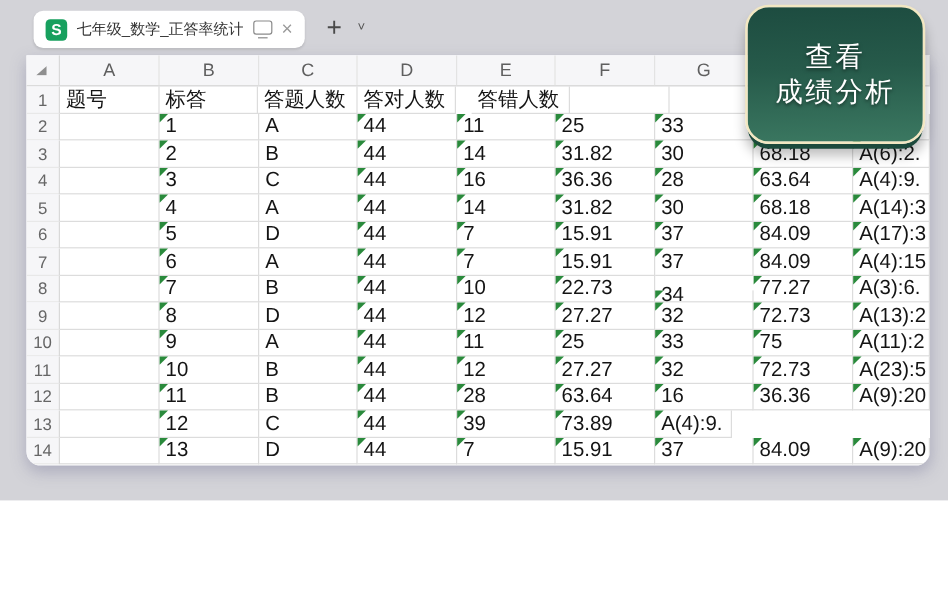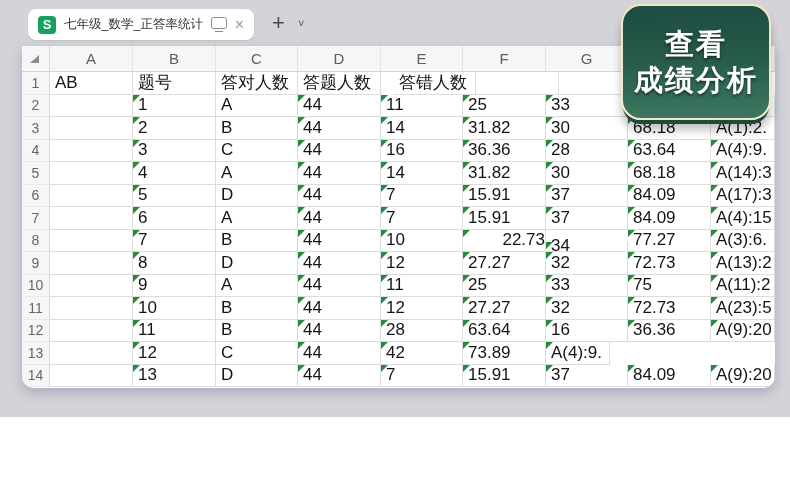--- a/index.html
+++ b/index.html
@@ -59,21 +59,21 @@
 
   
   .badge {
     position:absolute; left:621px; top:4px; width:150px; height:116px; z-index:20;
     box-sizing:border-box; border:2.5px solid #f2e7c2; border-radius:20px;
     background:linear-gradient(178deg,#1d4c40 0%,#265a4a 45%,#3b7861 100%);
     box-shadow:0 6px 0 -2px #1c4a3c, 0 10px 10px rgba(0,0,0,.25);
     display:flex; flex-direction:column; align-items:center; justify-content:center; gap:1px;
   }
   .badge-line {
-    color:#ffffff; font-size:29px; font-weight:700; letter-spacing:2px; line-height:1.2;
+    color:#ffffff; font-size:23px; font-weight:400; letter-spacing:2px; line-height:1.2;
     text-shadow:0 2px 3px rgba(0,0,0,.5);
     text-align:center;
   }
 </style>
 </head>
 <body>
 
 <div class="screen">
   <div class="gray-area"></div>
 
@@ -100,30 +100,30 @@
         <div class="collabel" style="width: 83px;">F</div>
         <div class="collabel" style="width: 82px;">G</div>
         <div class="collabel" style="width: 83px;"></div>
         <div class="collabel" style="width: 64px;"></div>
       </div>
     <div id="grid-body">
 
     <div class="grid-row">
           <div class="gut">1</div>
           <div class="cell" style="width: 83px;">
-            <span>AB</span>
-          </div>
-          <div class="cell" style="width: 83px;">
             <span>题号</span>
           </div>
           <div class="cell" style="width: 82px;">
+            <span>标答</span>
+          </div>
+          <div class="cell" style="width: 83px;">
+            <span>答题人数</span>
+          </div>
+          <div class="cell" style="width: 82px;">
             <span>答对人数</span>
-          </div>
-          <div class="cell" style="width: 83px;">
-            <span>答题人数</span>
           </div>
           <div class="cell" style="width: 82px; margin-left: 13px;">
             <span>答错人数</span>
           </div>
           <div class="cell" style="width: 83px;">
             <span></span>
           </div>
           <div class="cell" style="width: 64px;">
             <span></span>
           </div>
@@ -189,21 +189,21 @@
           </div>
           <div class="cell" style="width: 82px;">
             <span>30</span>
             <span class="flag"></span>
           </div>
           <div class="cell" style="width: 83px;">
             <span>68.18</span>
             <span class="flag"></span>
           </div>
           <div class="cell" style="width: 64px;">
-            <span>A(1):2.</span>
+            <span>A(6):2.</span>
             <span class="flag"></span>
           </div>
         </div>
         <div class="grid-row">
           <div class="gut">4</div>
           <div class="cell" style="width: 83px;">
             <span></span>
           </div>
           <div class="cell" style="width: 83px;">
             <span>3</span>
@@ -361,21 +361,21 @@
             <span>B</span>
           </div>
           <div class="cell" style="width: 83px;">
             <span>44</span>
             <span class="flag"></span>
           </div>
           <div class="cell" style="width: 82px;">
             <span>10</span>
             <span class="flag"></span>
           </div>
-          <div class="cell" style="width: 83px; justify-content: flex-end;">
+          <div class="cell" style="width: 83px;">
             <span>22.73</span>
             <span class="flag"></span>
           </div>
           <div class="cell" style="width: 82px; margin-top: 12px;">
             <span>34</span>
             <span class="flag"></span>
           </div>
           <div class="cell" style="width: 83px;">
             <span>77.27</span>
             <span class="flag"></span>
@@ -543,21 +543,21 @@
             <span class="flag"></span>
           </div>
           <div class="cell" style="width: 82px;">
             <span>C</span>
           </div>
           <div class="cell" style="width: 83px;">
             <span>44</span>
             <span class="flag"></span>
           </div>
           <div class="cell" style="width: 82px;">
-            <span>42</span>
+            <span>39</span>
             <span class="flag"></span>
           </div>
           <div class="cell" style="width: 83px;">
             <span>73.89</span>
             <span class="flag"></span>
           </div>
           <div class="cell" style="width: 64px;">
             <span>A(4):9.</span>
             <span class="flag"></span>
           </div>

